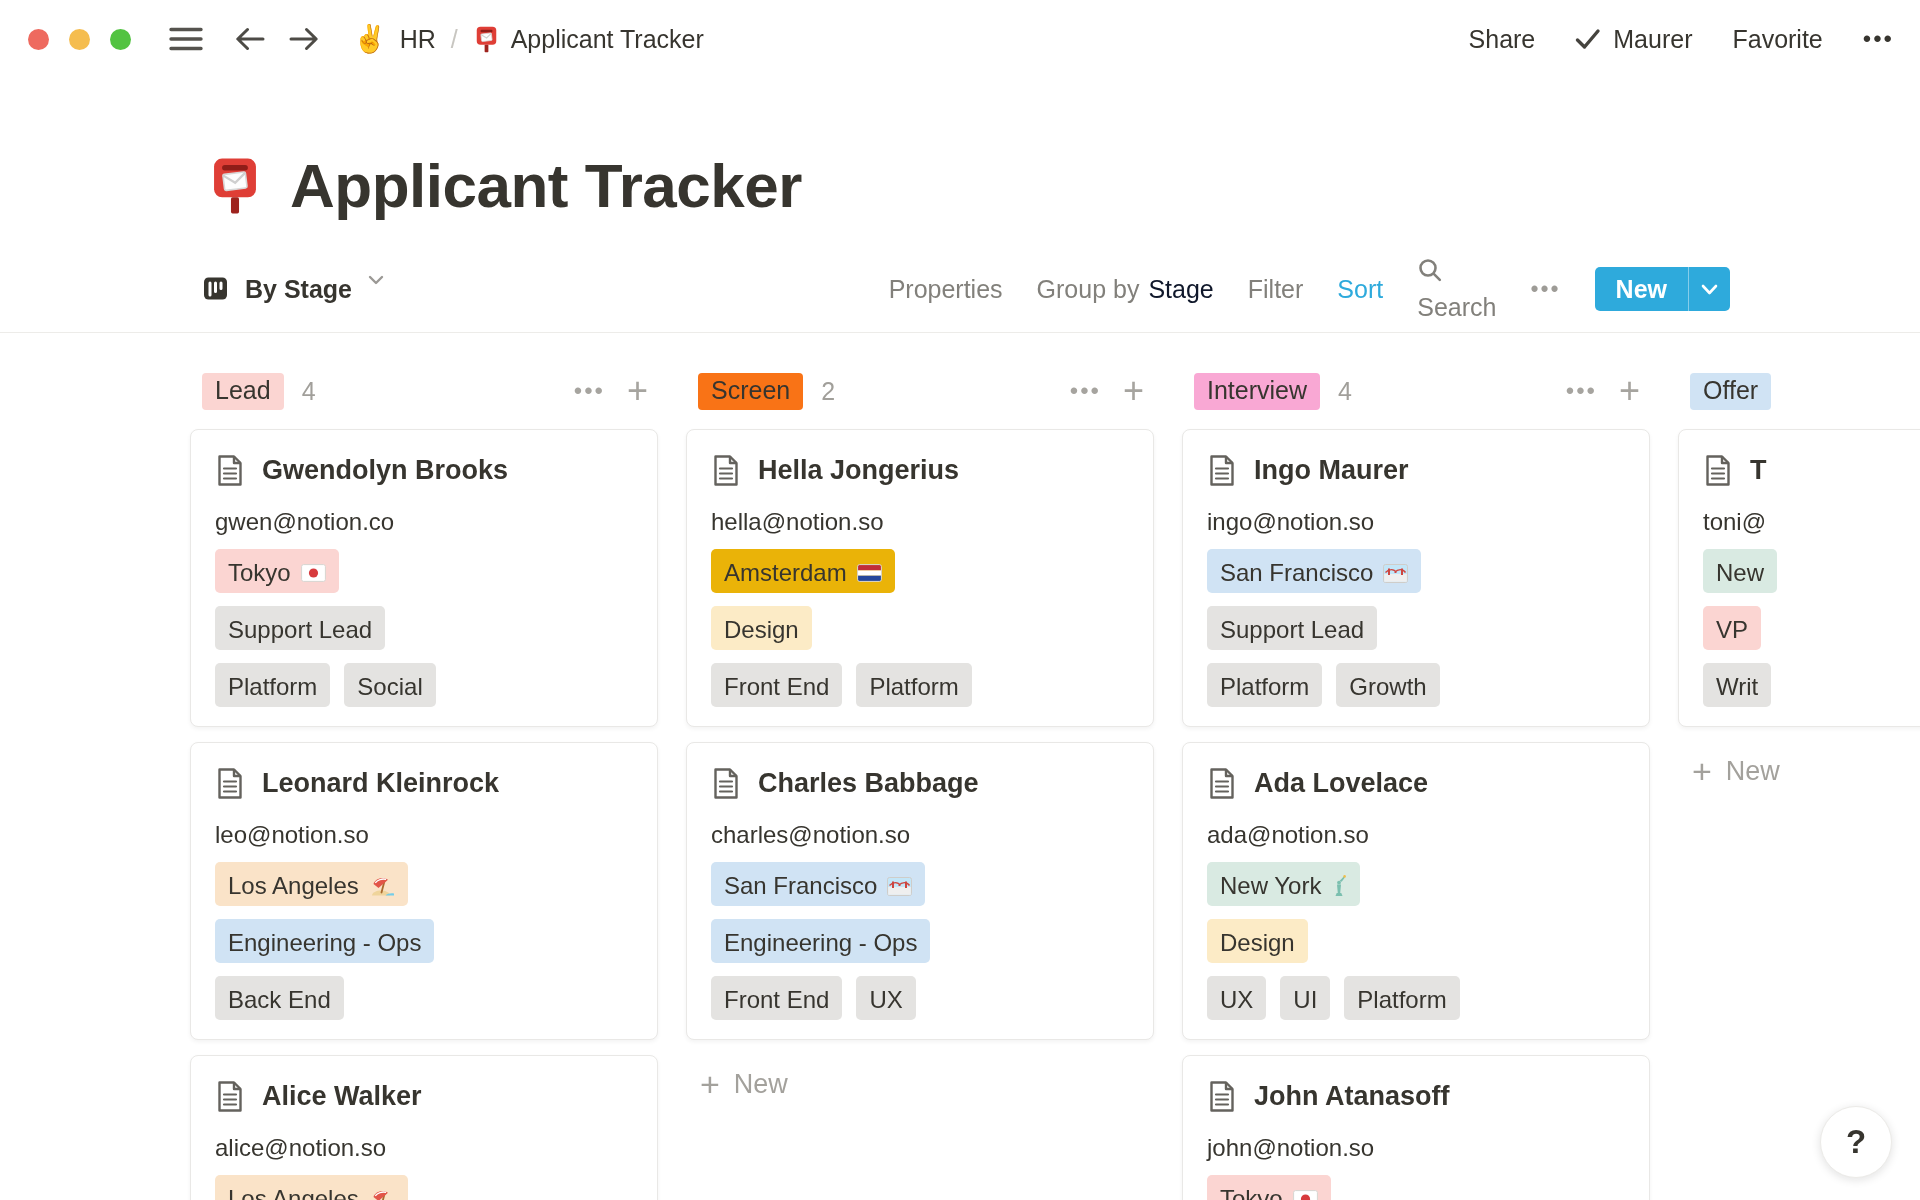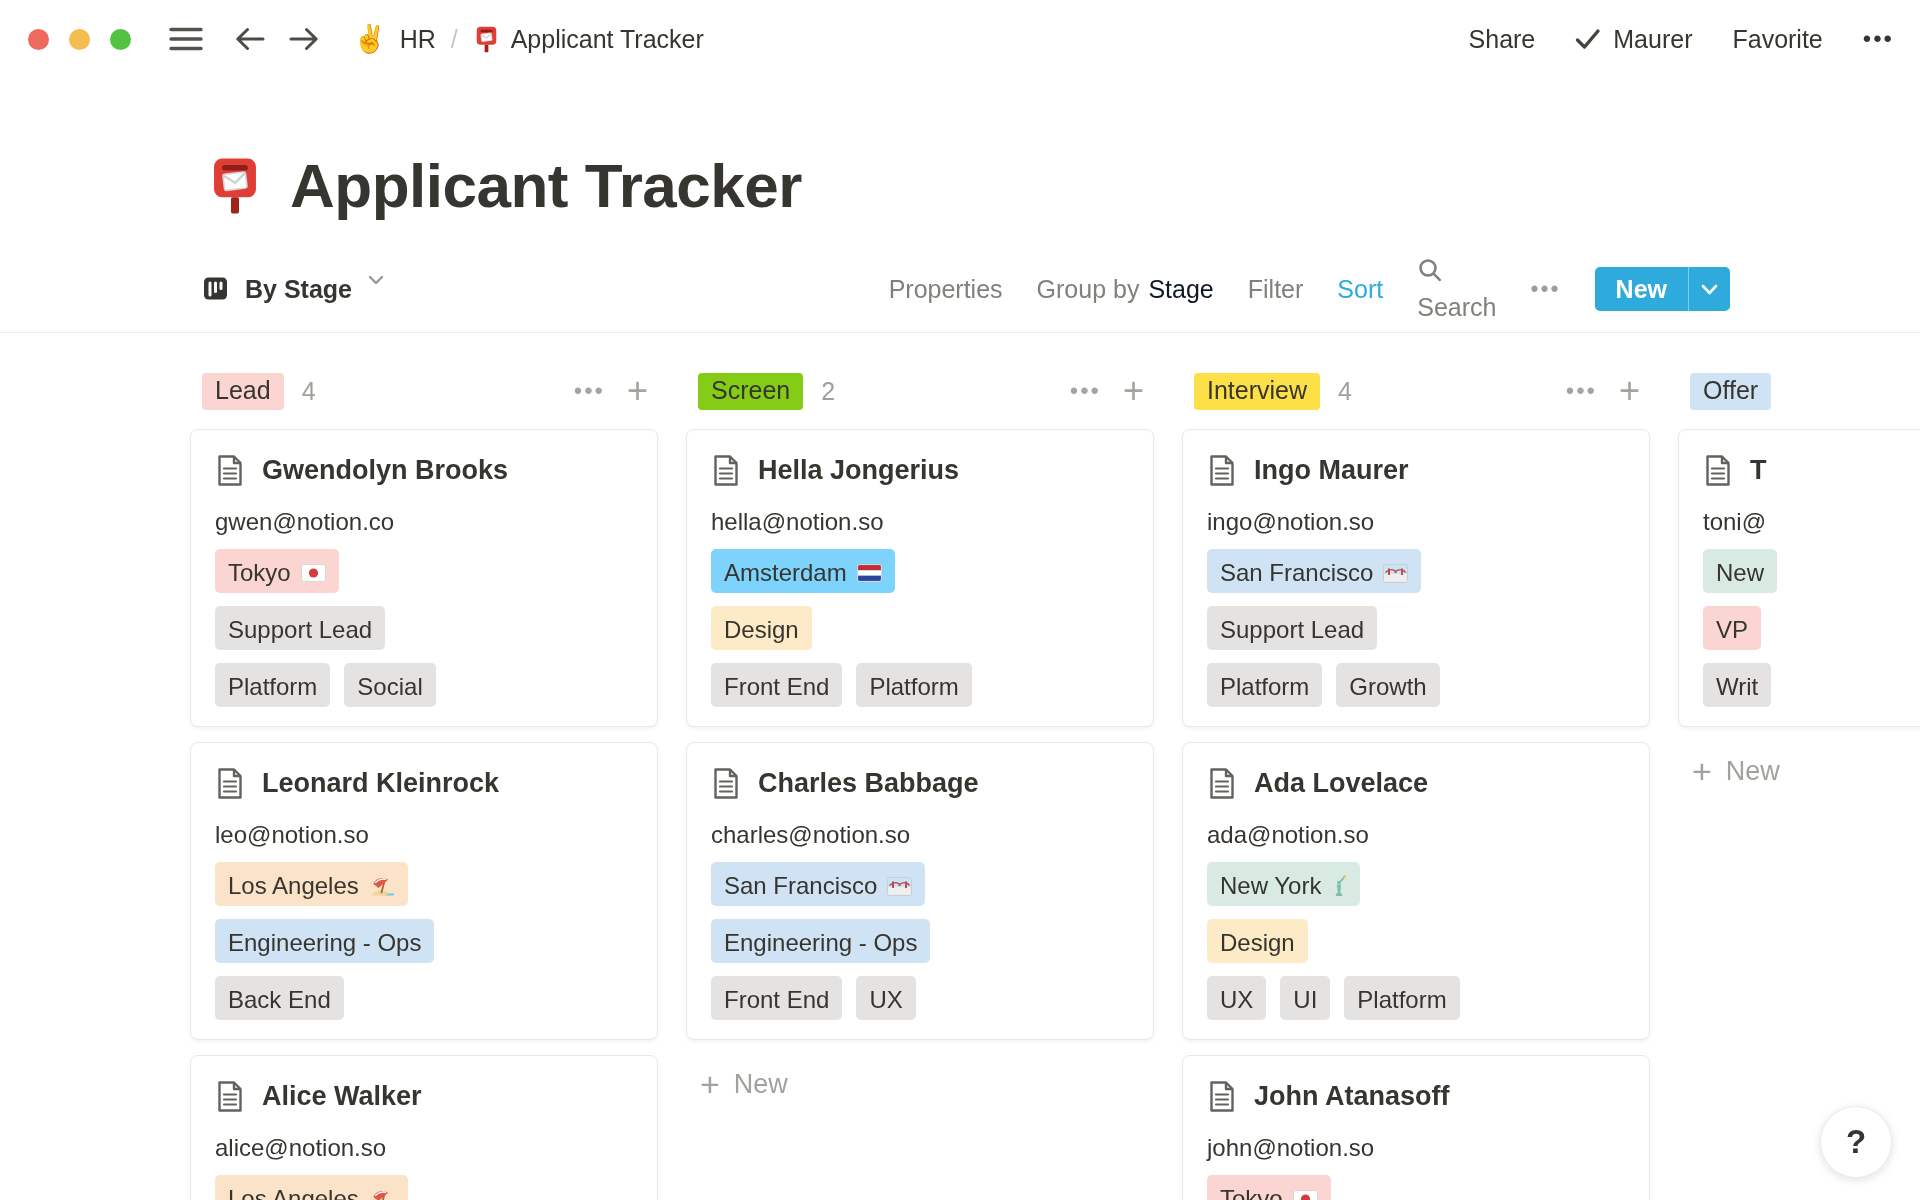--- a/index.html
+++ b/index.html
@@ -298,40 +298,40 @@
                     <path d="M6.3 6.8c2-3 7-4.6 10.8-3.4" stroke="#fff" stroke-width="1.3" fill="none"></path>
                   </svg>
                 </span>
               </span>
             </div>
           </div>
         </div>
       </div>
       <div class="column">
         <div class="col-header">
-          <span class="col-tag" style="background: #84cc16;">Screen</span>
+          <span class="col-tag" style="background: #f97316;">Screen</span>
           <span class="col-count">2</span>
           <span class="col-more">•••</span>
           <span class="col-plus">+</span>
         </div>
         <div class="cards">
           <div class="card">
             <div class="card-title">
               <span class="emoji" style="display: inline-flex;">
                 <svg width="30" height="33" viewBox="0 0 30 33">
                   <path d="M4.5 2.5h14.5l6.5 6.5v21.5h-21z" fill="#fff" stroke="#64625D" stroke-width="2.4" stroke-linejoin="round"></path>
                   <path d="M19 2.5V9h6.5" fill="none" stroke="#64625D" stroke-width="2.4" stroke-linejoin="round"></path>
                   <path d="M9 14.5h12M9 19.5h12M9 24.5h12" stroke="#64625D" stroke-width="2.2" stroke-linecap="round"></path>
                 </svg>
               </span>
               <span class="name">Hella Jongerius</span>
             </div>
             <div class="card-email">hella@notion.so</div>
             <div class="tag-row">
-              <span class="tag" style="background: #7dd3fc;">
+              <span class="tag" style="background: #eab308;">
                 <span>Amsterdam</span>
                 <span class="emoji" style="display: inline-flex;">
                   <svg width="25" height="18" viewBox="0 0 25 18">
                     <rect x="1" y="1" width="23" height="5.4" fill="#C02C38"></rect>
                     <rect x="1" y="6.4" width="23" height="5.3" fill="#fff"></rect>
                     <rect x="1" y="11.7" width="23" height="5.3" fill="#26479C"></rect>
                     <rect x=".6" y=".6" width="23.8" height="16.8" rx="2" fill="none" stroke="#D7D5D1"></rect>
                   </svg>
                 </span>
               </span>
@@ -390,21 +390,21 @@
             </div>
           </div>
         </div>
         <div class="add-new">
           <span class="add-plus">+</span>
           <span>New</span>
         </div>
       </div>
       <div class="column">
         <div class="col-header">
-          <span class="col-tag" style="background: #fde047;">Interview</span>
+          <span class="col-tag" style="background: #f9a8d4;">Interview</span>
           <span class="col-count">4</span>
           <span class="col-more">•••</span>
           <span class="col-plus">+</span>
         </div>
         <div class="cards">
           <div class="card">
             <div class="card-title">
               <span class="emoji" style="display: inline-flex;">
                 <svg width="30" height="33" viewBox="0 0 30 33">
                   <path d="M4.5 2.5h14.5l6.5 6.5v21.5h-21z" fill="#fff" stroke="#64625D" stroke-width="2.4" stroke-linejoin="round"></path>

